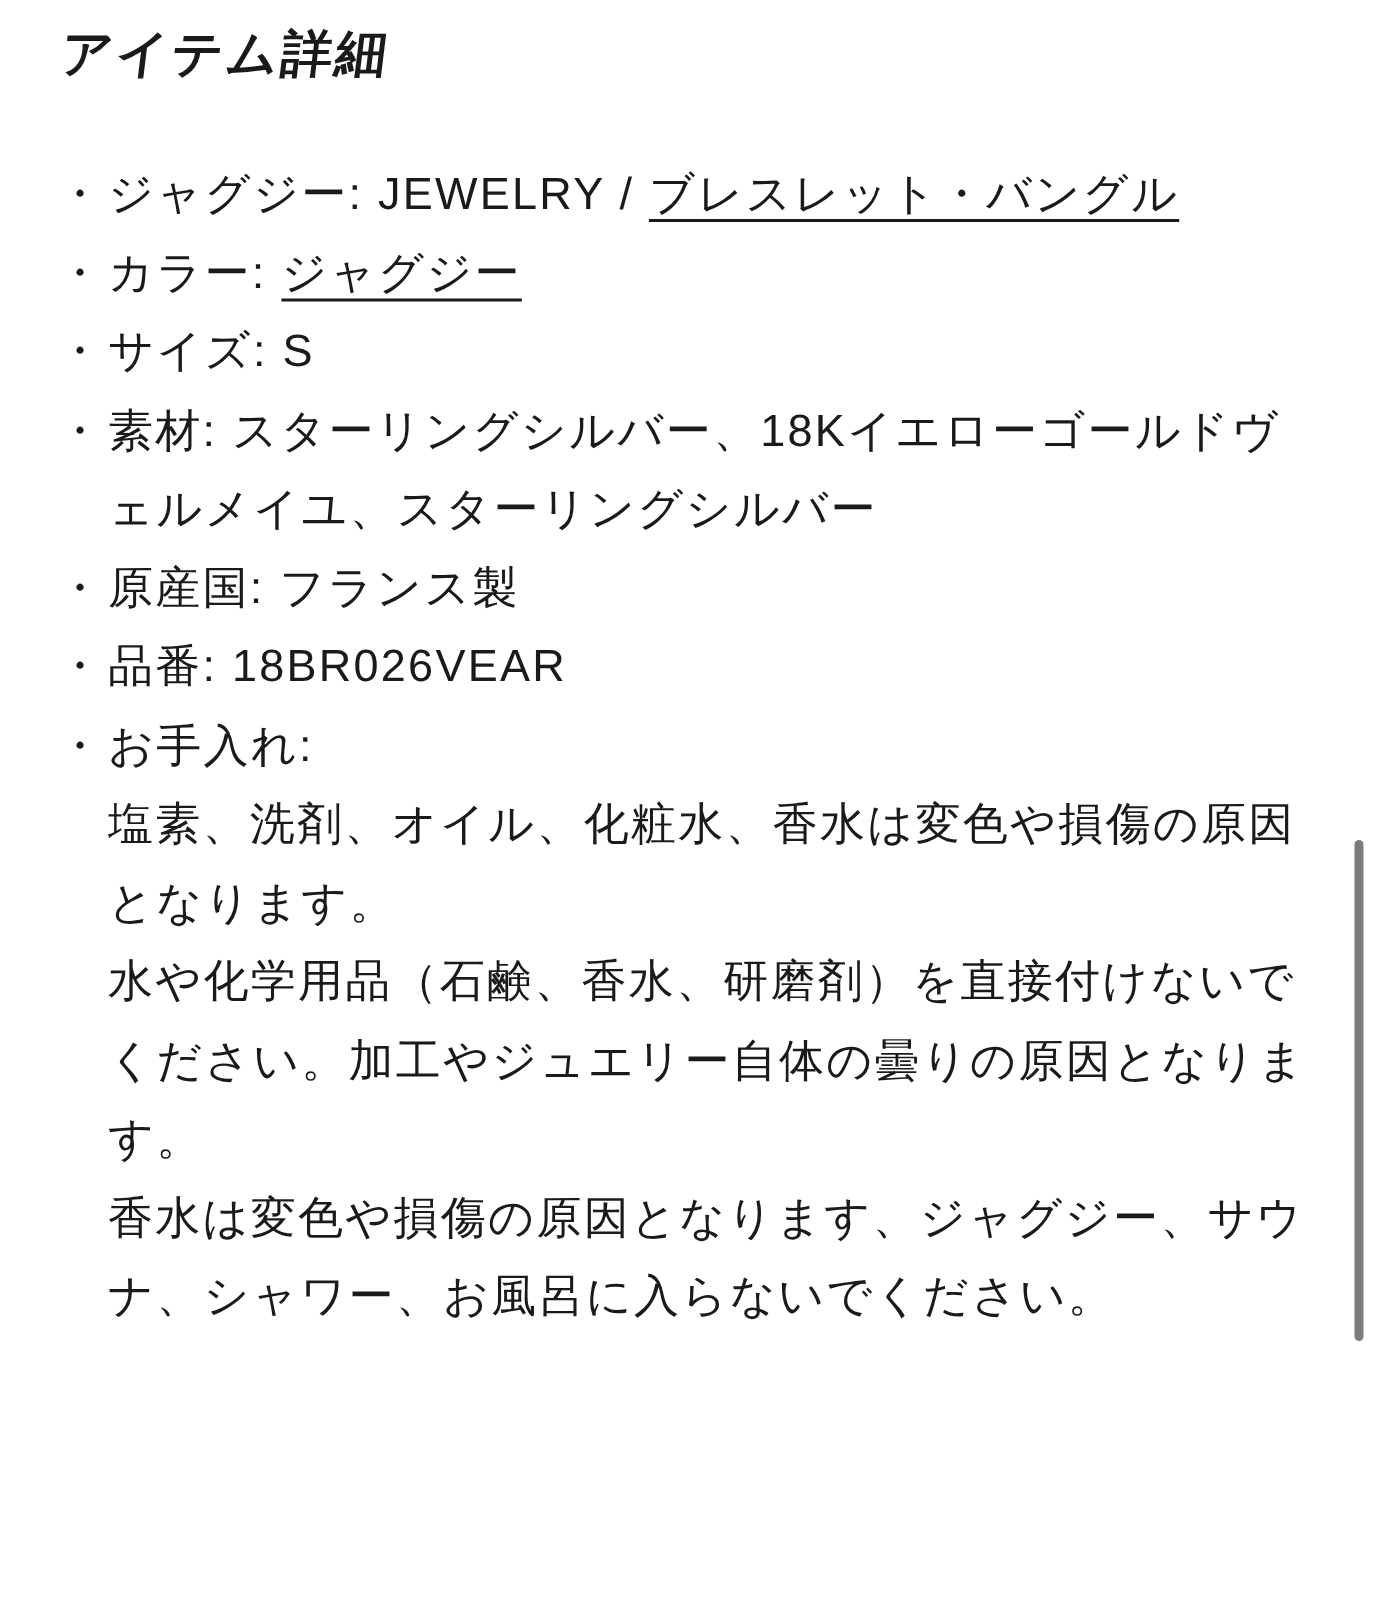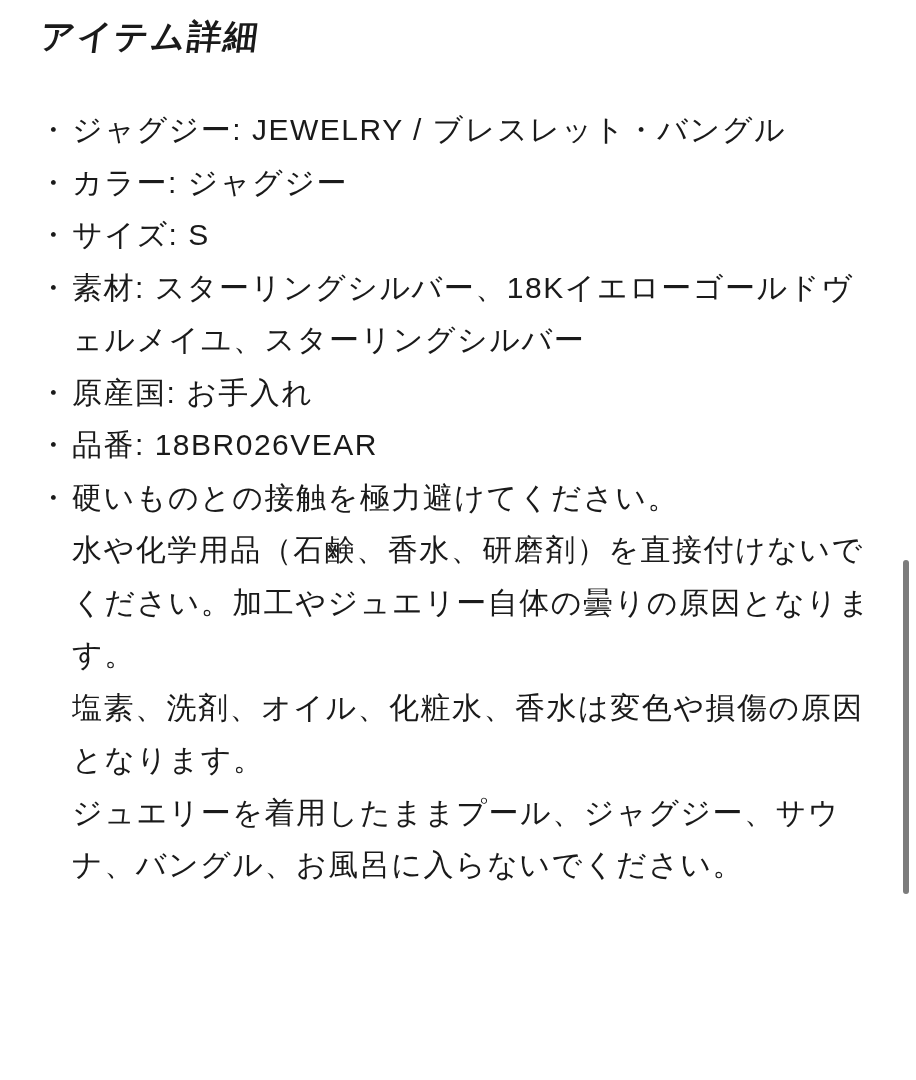--- a/index.html
+++ b/index.html
@@ -50,20 +50,21 @@
     text-align: left;
     user-select: none;
   }
   .text {
     flex: 1 1 auto;
     min-width: 0;
     max-width: 800px;
   }
   a.link {
     color: inherit;
+    text-decoration: underline;
     text-decoration-thickness: 2px;
     text-decoration-color: #1a1a1a;
     text-underline-offset: 7px;
     cursor: pointer;
   }
   .care-line {
     
   }
   .scroll-thumb {
     position: absolute;
@@ -99,34 +100,34 @@
       <span class="text">サイズ: S</span>
     </li>
 
     <li class="row">
       <span class="bullet">・</span>
       <span class="text">素材: スターリングシルバー、18Kイエローゴールドヴェルメイユ、スターリングシルバー</span>
     </li>
 
     <li class="row">
       <span class="bullet">・</span>
-      <span class="text">原産国: お手入れ</span>
+      <span class="text">原産国: フランス製</span>
     </li>
 
     <li class="row">
       <span class="bullet">・</span>
       <span class="text">品番: 18BR026VEAR</span>
     </li>
 
     <li class="row">
       <span class="bullet">・</span>
       <div class="text">
-        <div class="care-line">硬いものとの接触を極力避けてください。</div>
+        <div>お手入れ:</div>
+        <div class="care-line">塩素、洗剤、オイル、化粧水、香水は変色や損傷の原因となります。</div>
         <div class="care-line">水や化学用品（石鹸、香水、研磨剤）を直接付けないでください。加工やジュエリー自体の曇りの原因となります。</div>
-        <div class="care-line">塩素、洗剤、オイル、化粧水、香水は変色や損傷の原因となります。</div>
-        <div class="care-line">ジュエリーを着用したままプール、ジャグジー、サウナ、バングル、お風呂に入らないでください。</div>
+        <div class="care-line">香水は変色や損傷の原因となります、ジャグジー、サウナ、シャワー、お風呂に入らないでください。</div>
       </div>
     </li>
 
   </ul>
 </div>
 
 <div class="scroll-thumb"></div>
 
 </body></html>

